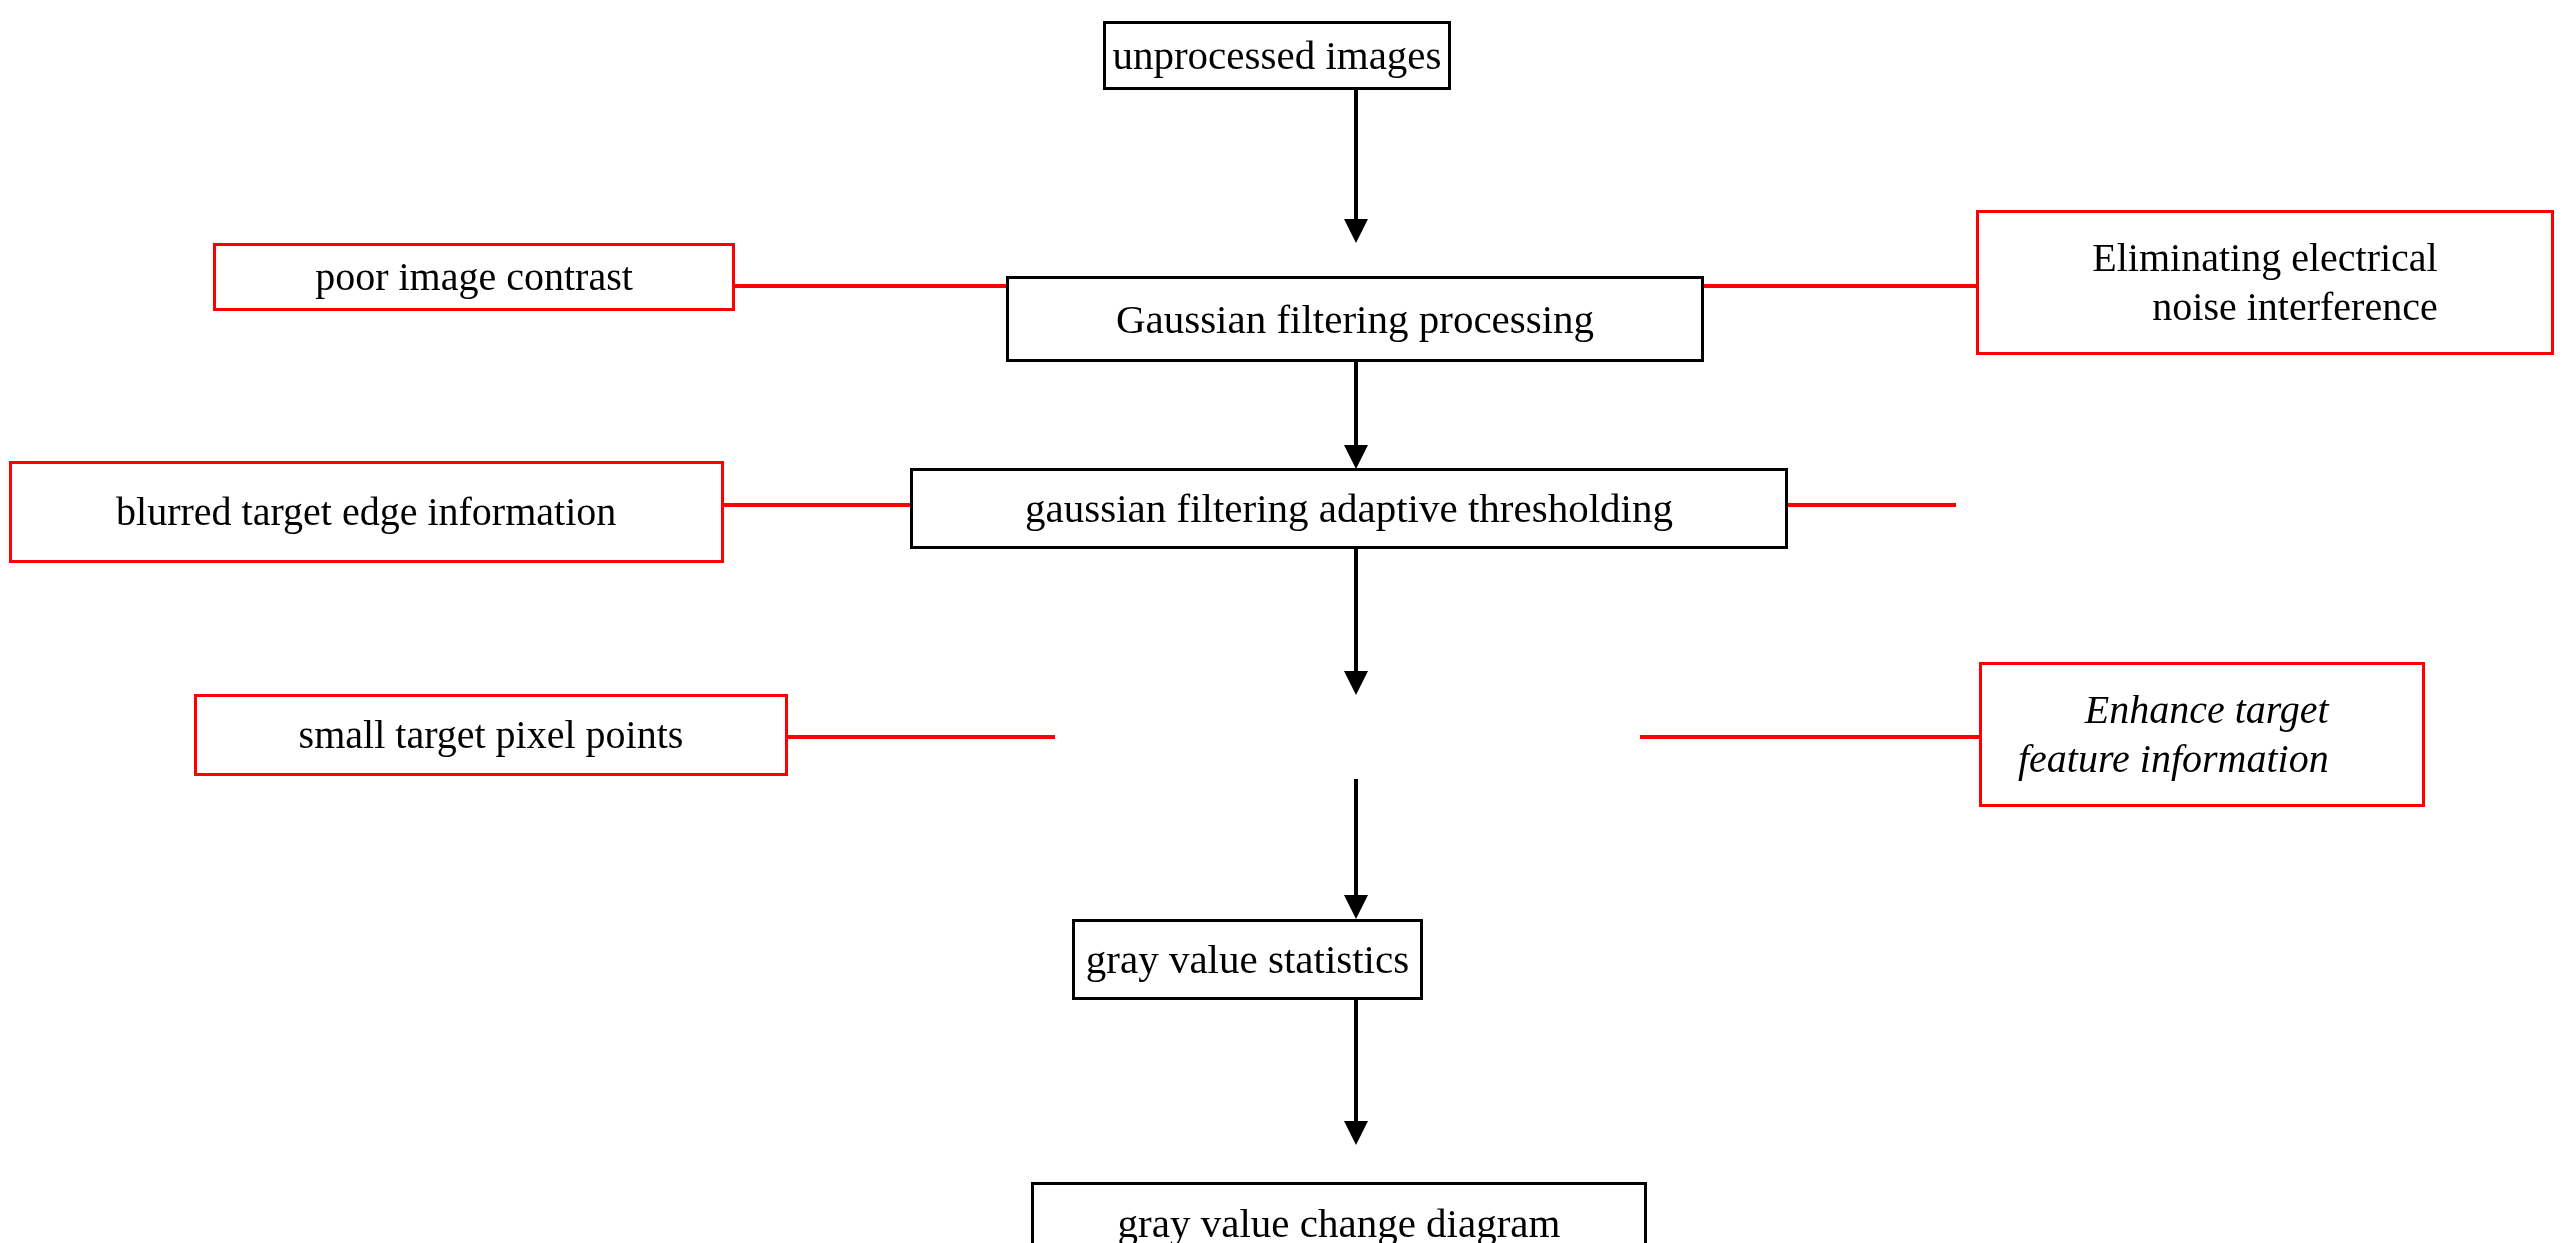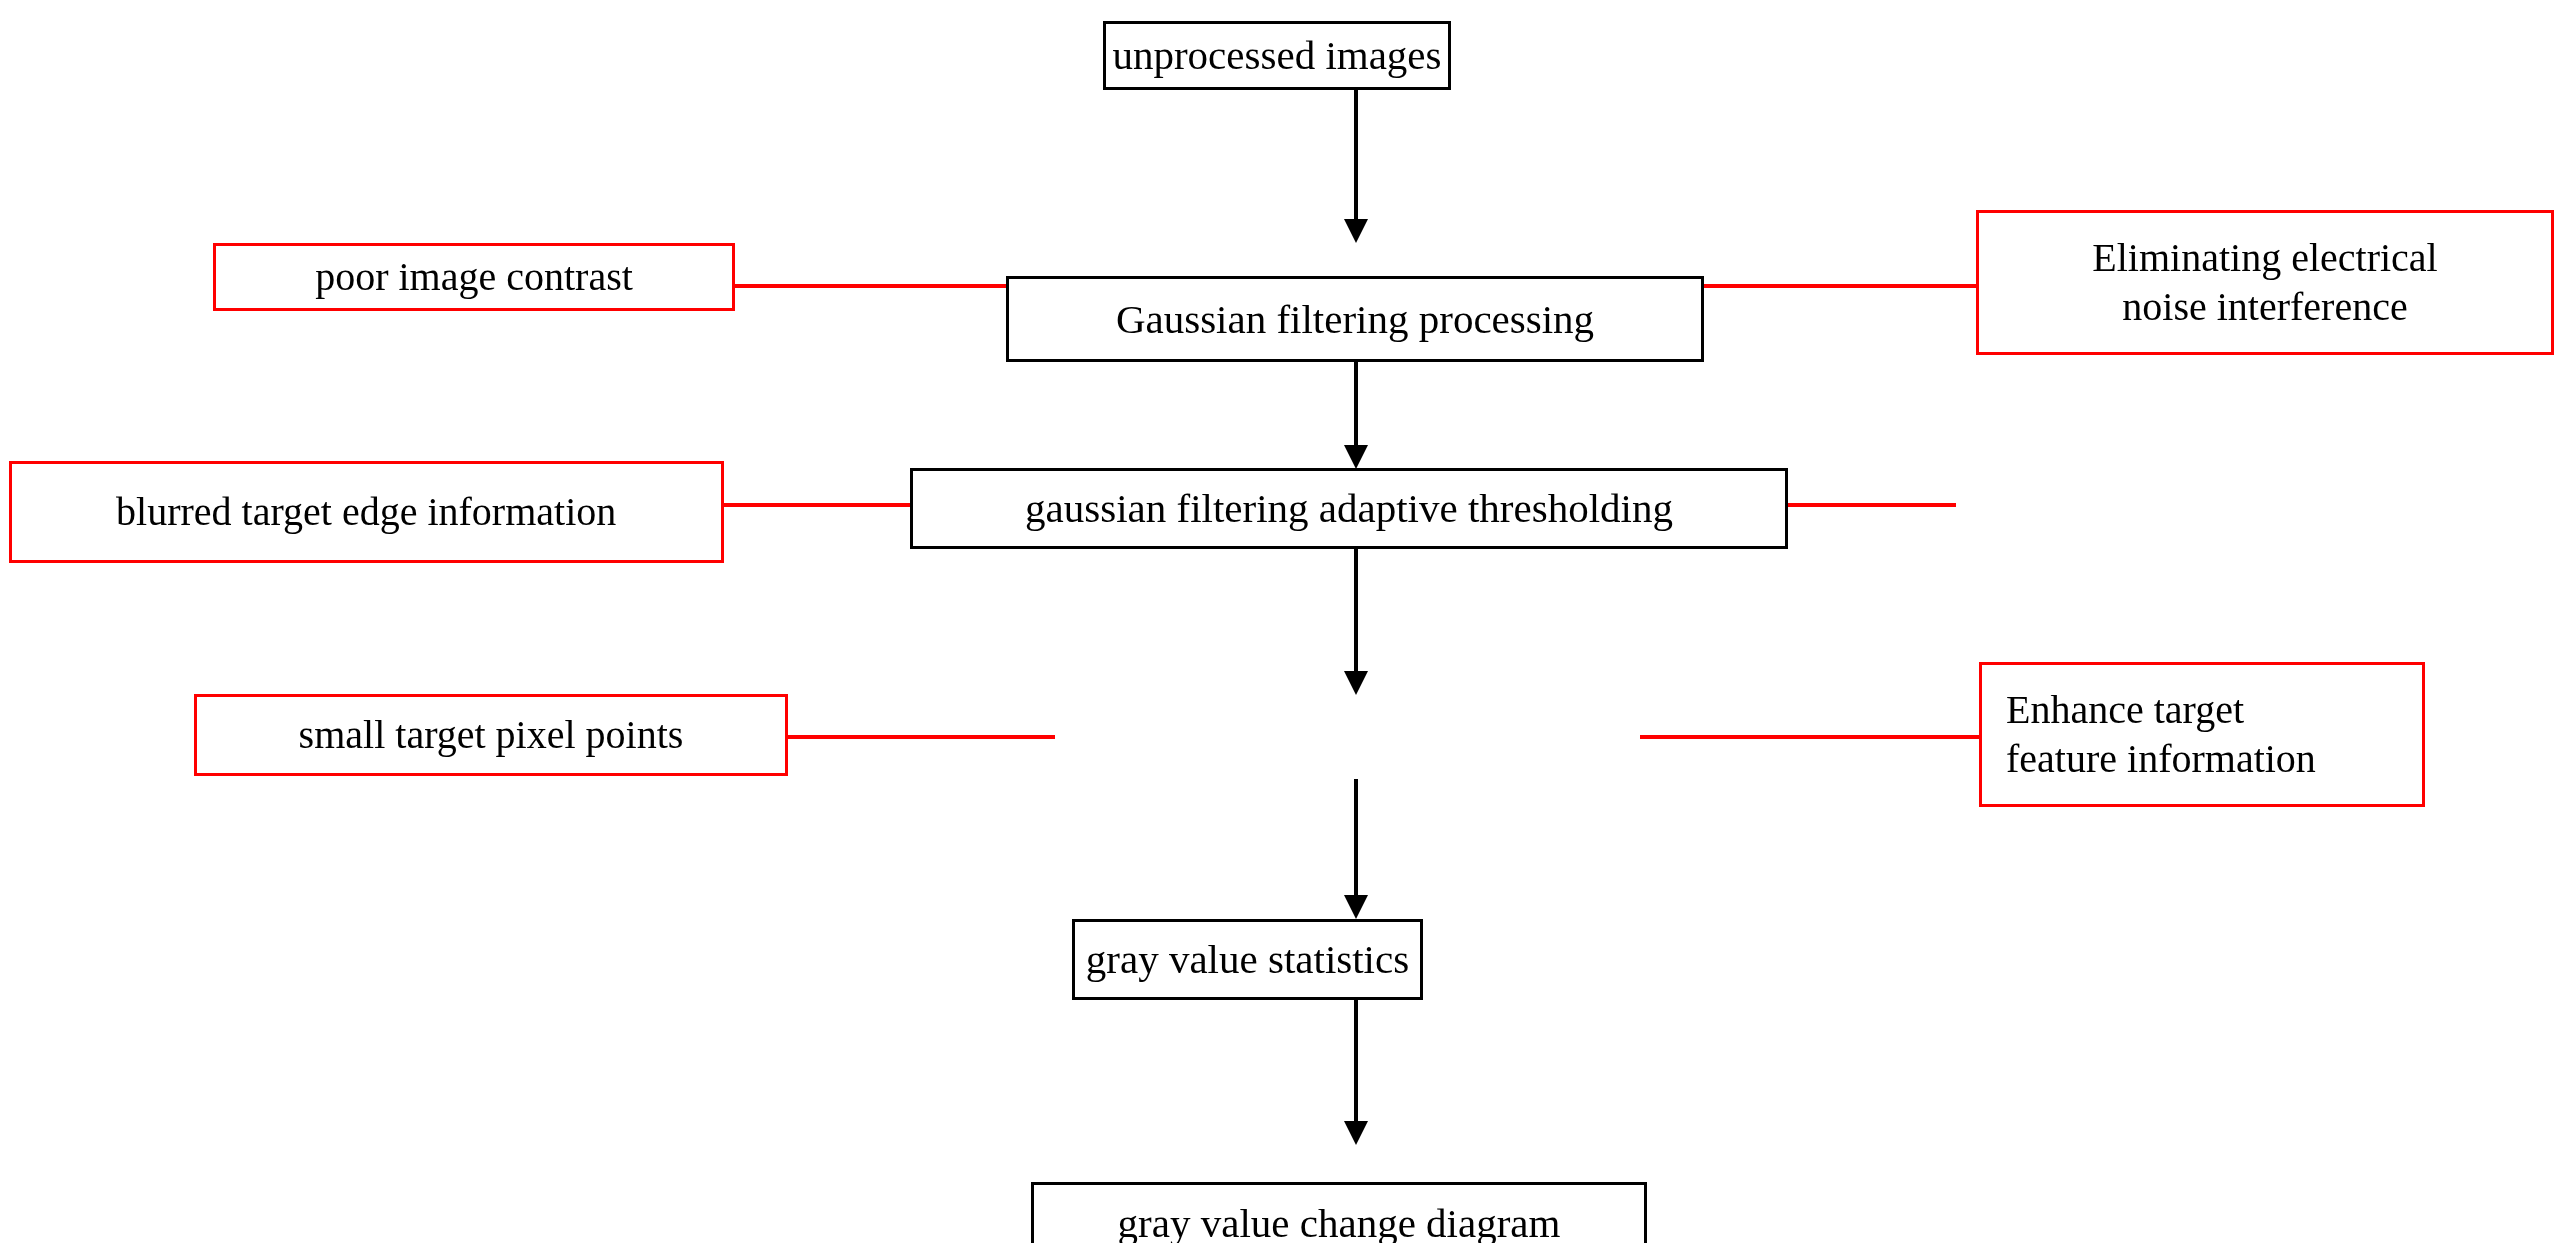--- a/index.html
+++ b/index.html
@@ -14,39 +14,40 @@
     background: #ffffff;
     overflow: hidden;
     font-family: "Liberation Serif", "DejaVu Serif", serif;
   }
   .node {
     position: absolute;
     box-sizing: border-box;
     display: flex;
     align-items: center;
     justify-content: center;
-    text-align: center;
+    text-align: right;
     background: #ffffff;
     color: #000000;
     line-height: 1.22;
     white-space: pre-line;
     z-index: 5;
   }
   .node.main {
     border: 3.2px solid #000000;
     font-size: 41px;
   }
   .node.side {
     border: 3.2px solid #ff0000;
     font-size: 40px;
   }
   .node.left-align {
     justify-content: flex-start;
-    text-align: left;
-    padding-left: 24px;
+    text-align: right;
+    padding-left: 36px;
+    font-style: italic;
   }
   
   .arrow {
     position: absolute;
     z-index: 2;
   }
   .arrow .shaft {
     position: absolute;
     left: 0;
     top: 0;

